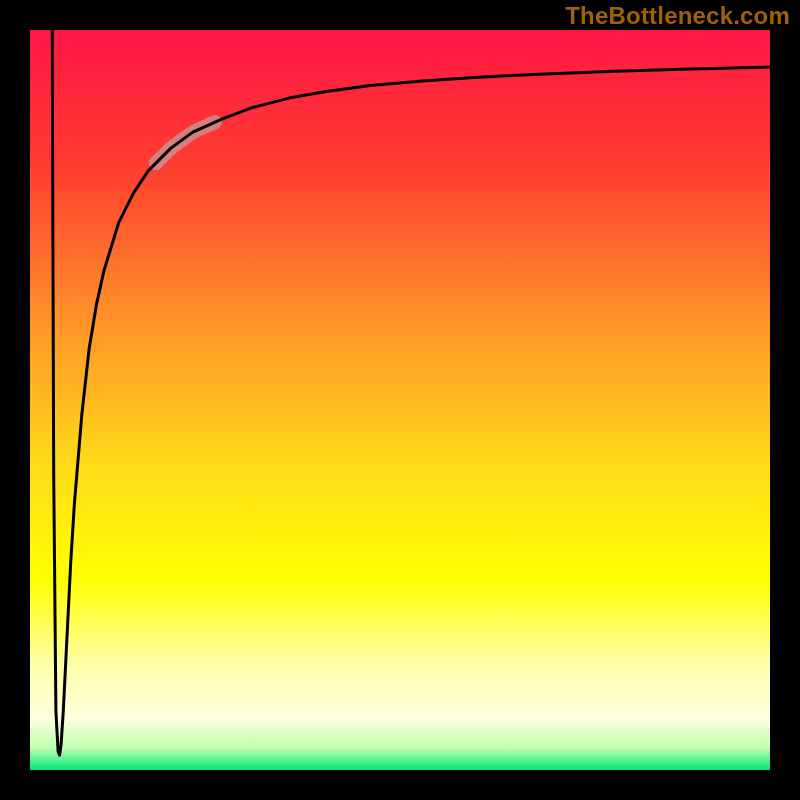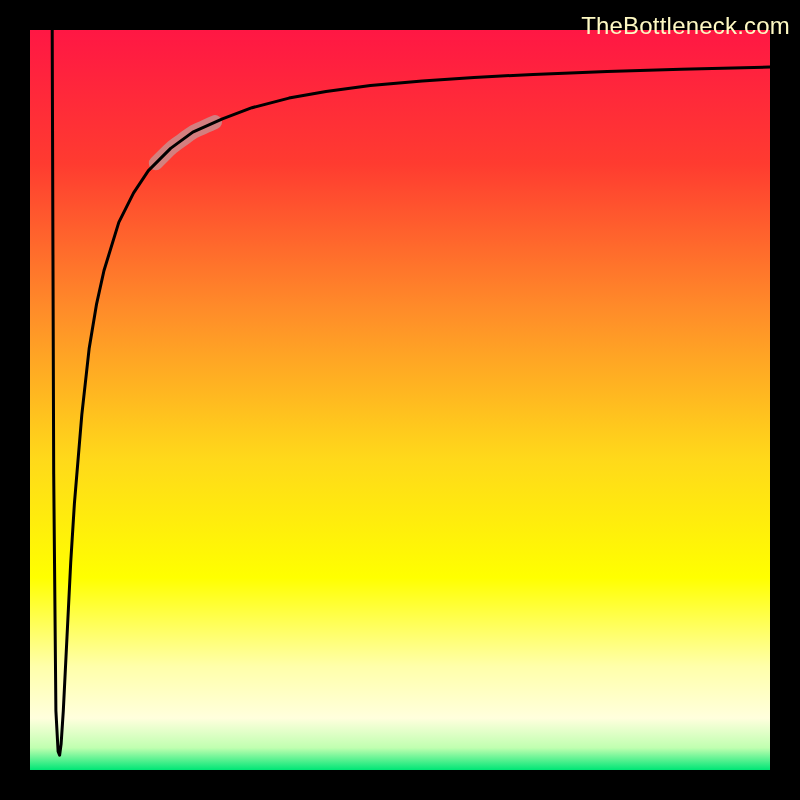--- a/index.html
+++ b/index.html
@@ -11,25 +11,25 @@
     font-family: Arial, Helvetica, sans-serif;
     overflow: hidden;
   }
   .frame {
     position: relative;
     width: 800px;
     height: 800px;
   }
   .watermark {
     position: absolute;
-    top: 12px;
+    top: 2px;
     right: 10px;
-    color: #fef9c3;
+    color: #a16207;
     font-size: 24px;
-    font-weight: normal;
+    font-weight: bold;
     letter-spacing: 0.2px;
     z-index: 3;
   }
   svg {
     position: absolute;
     top: 0;
     left: 0;
   }
 </style>
 </head>

